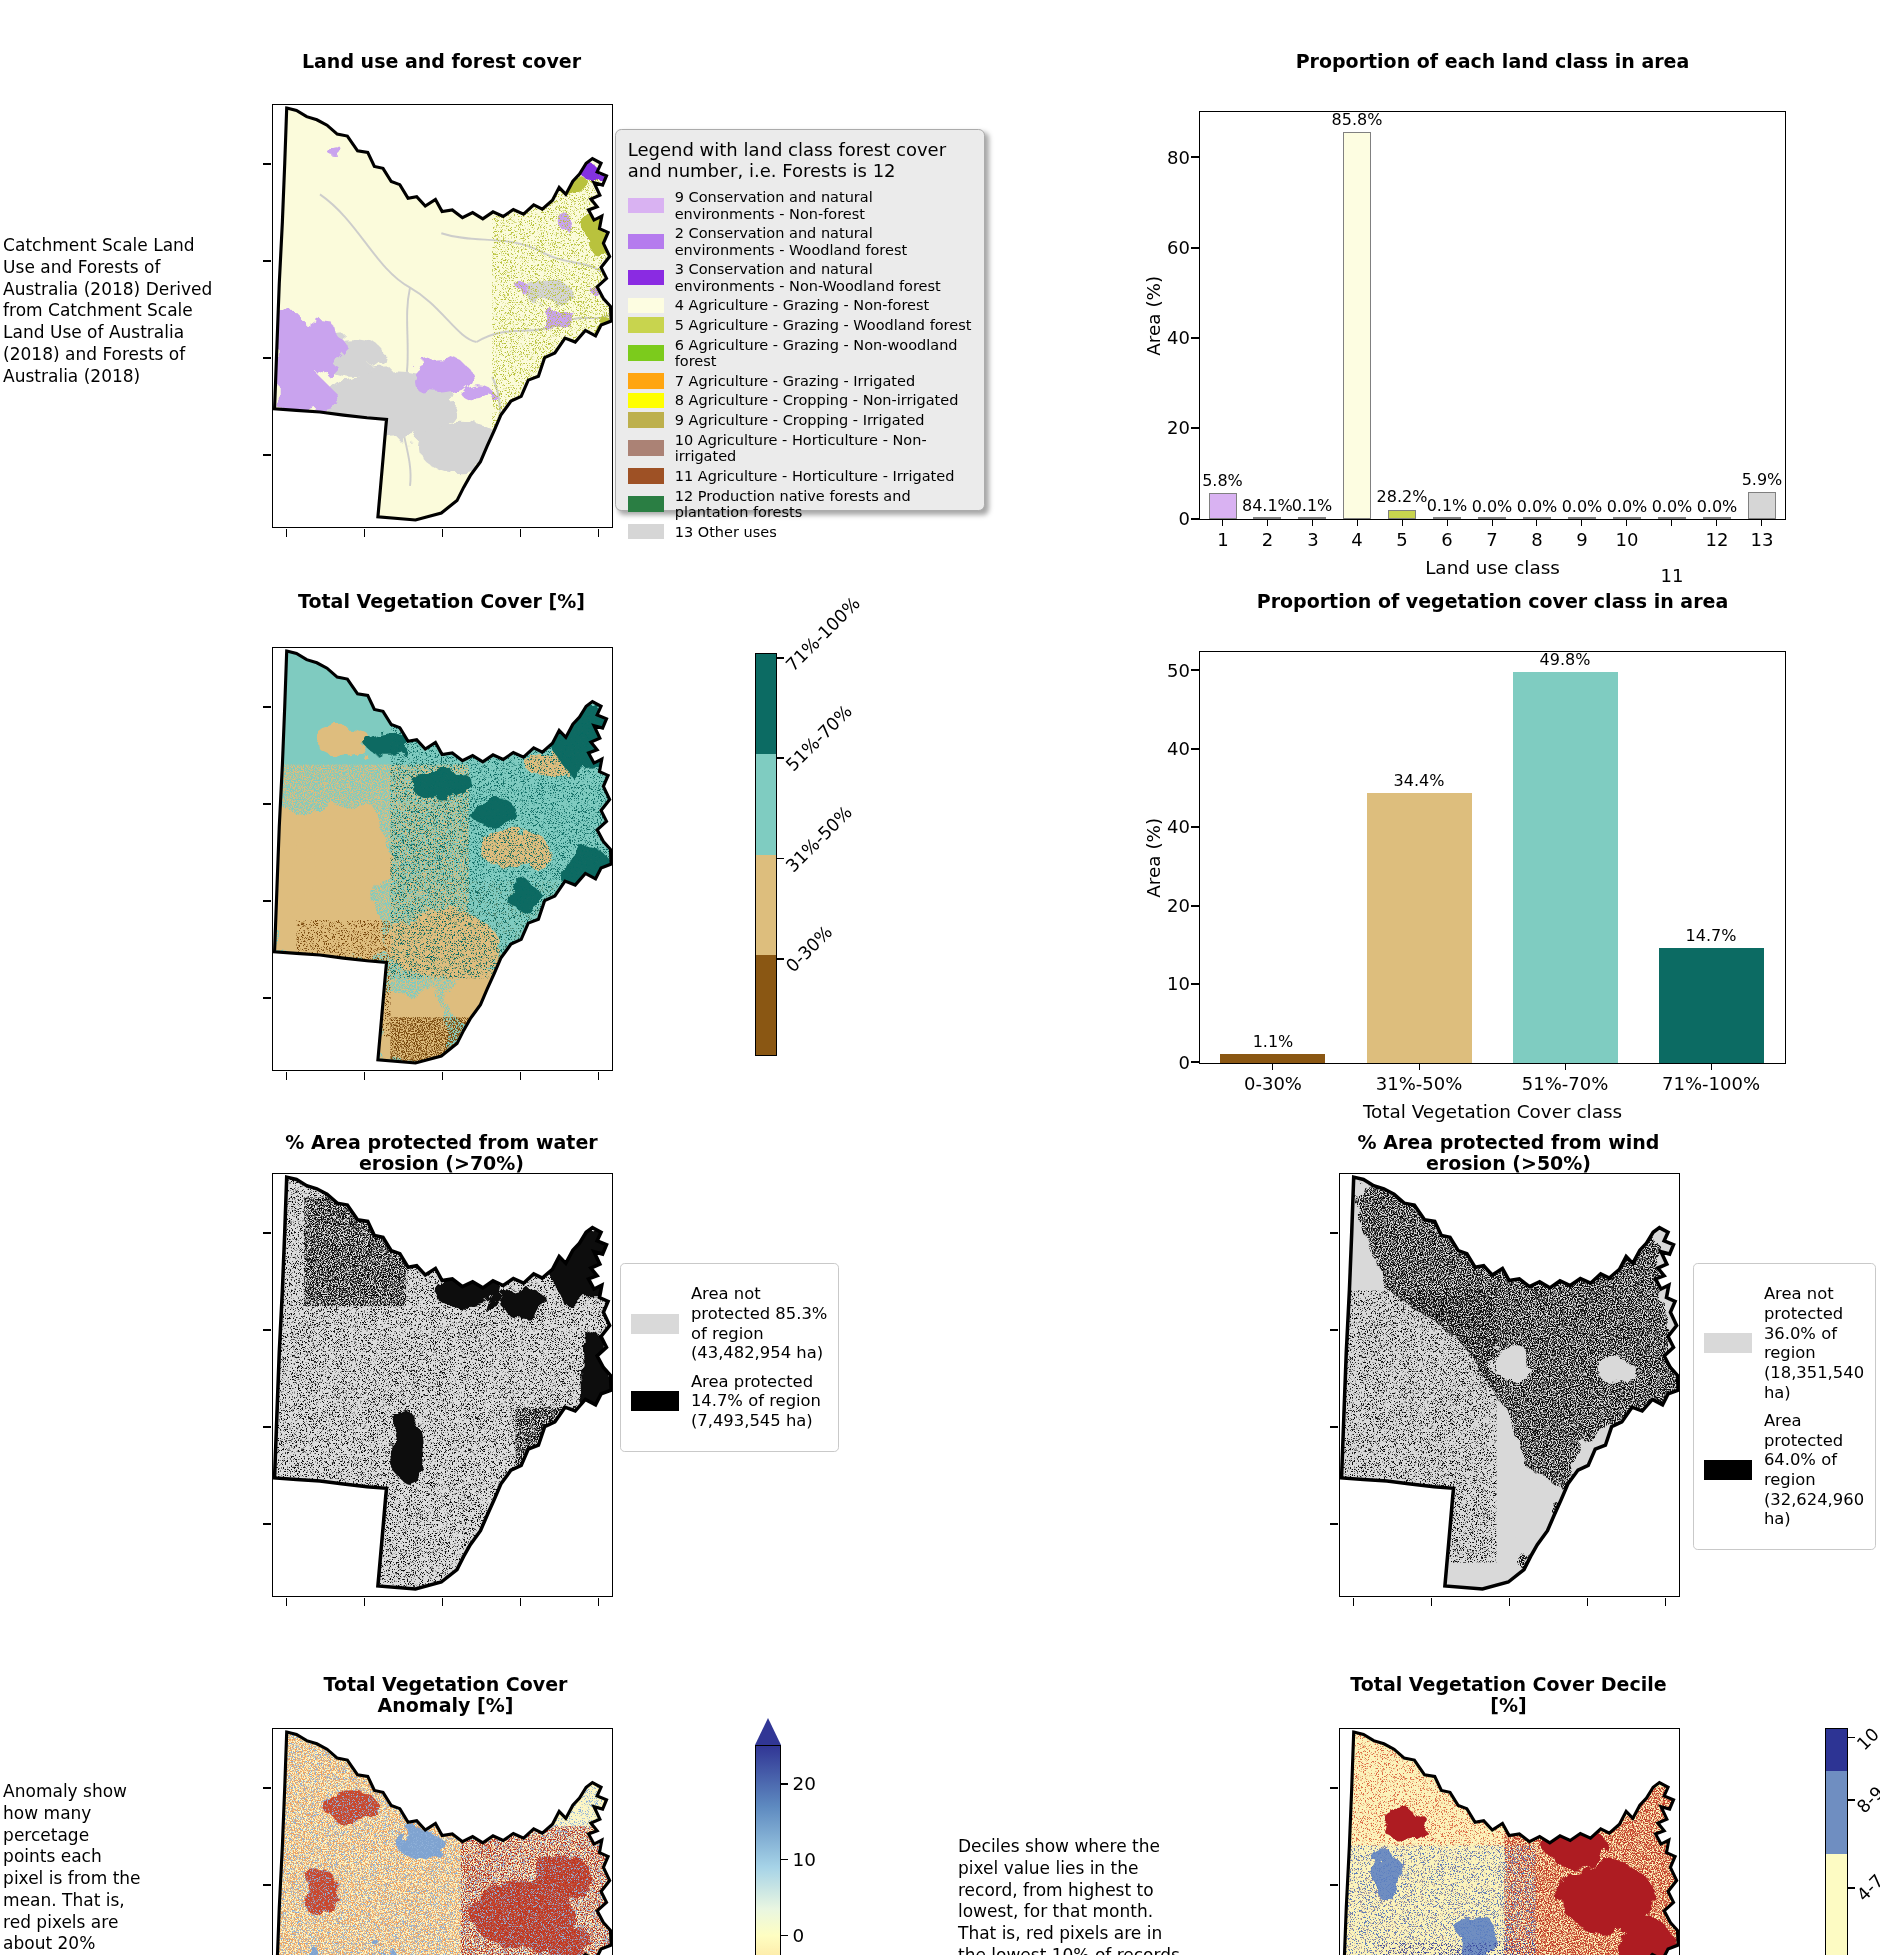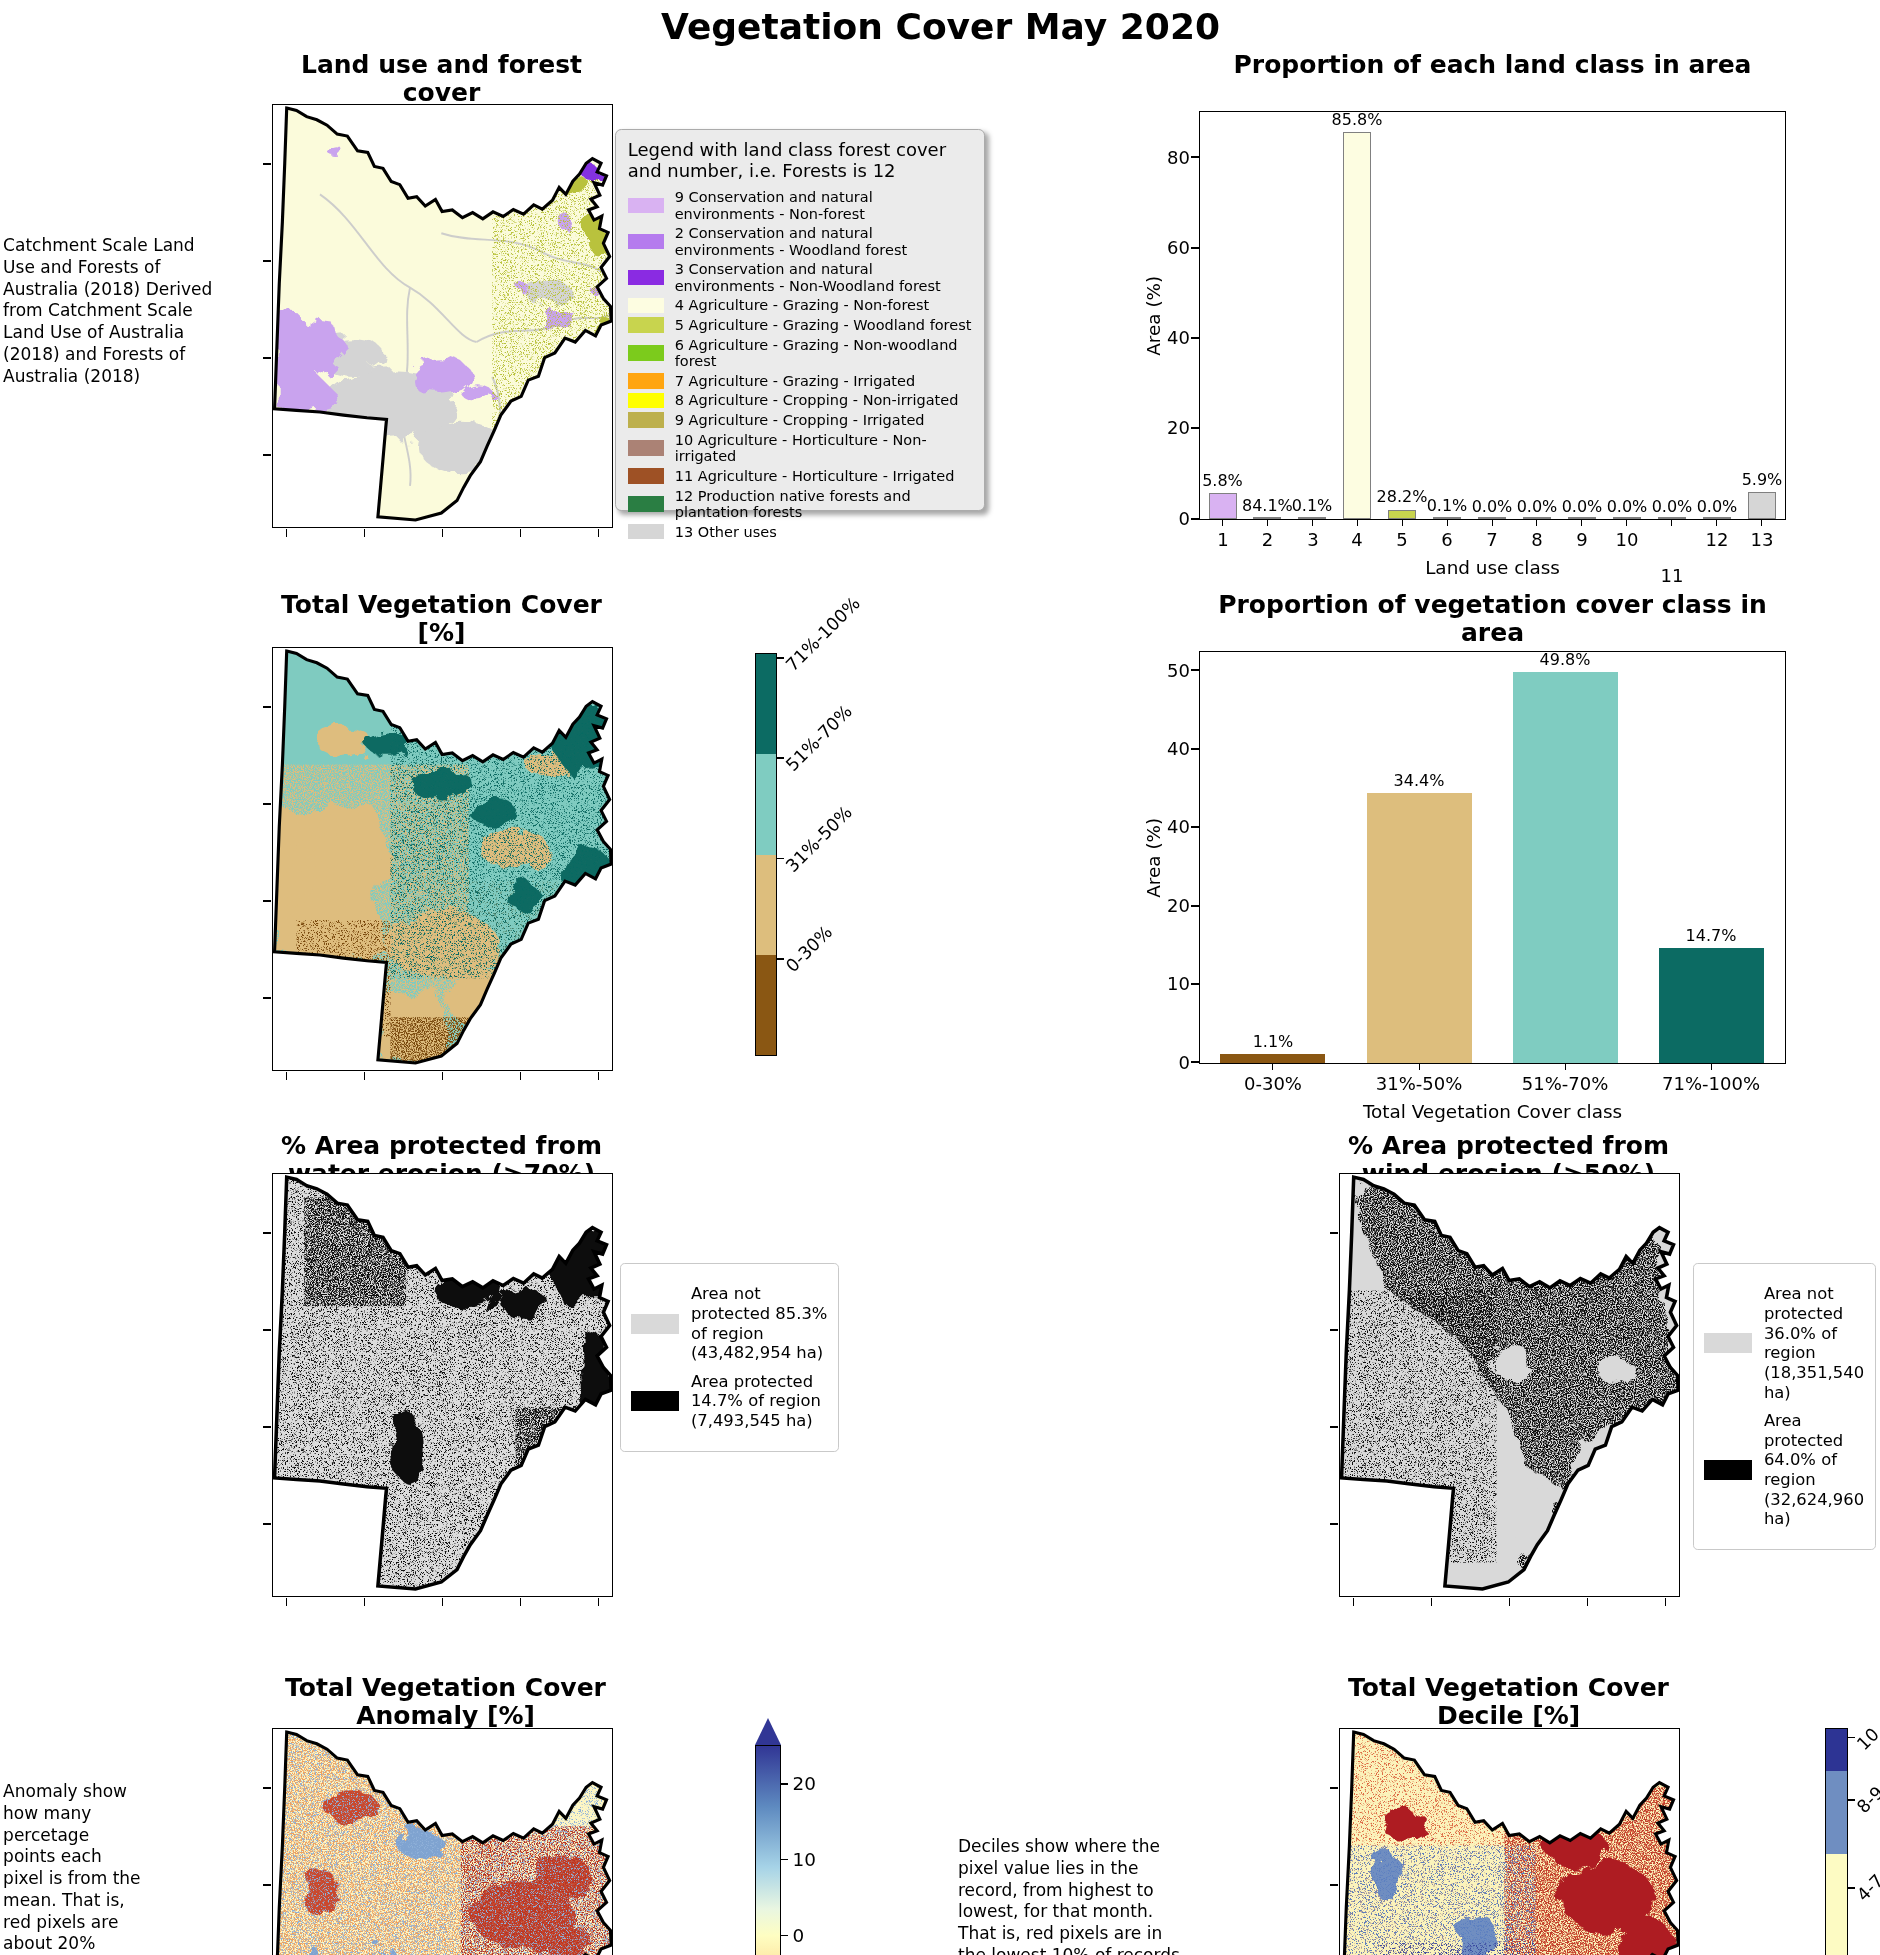--- a/index.html
+++ b/index.html
@@ -1,20 +1,20 @@
 <!DOCTYPE html>
 <html style="font-size:6.3px"><head>
 <meta charset="utf-8">
 <style>
   html,body{margin:0;padding:0;background:#fff}
   .page{position:relative;width:1881px;height:2389px;background:#fff;
         font-family:"DejaVu Sans","Liberation Sans",sans-serif;color:#000;overflow:hidden}
   .main-title{position:absolute;left:0;width:1881px;top:5.5px;text-align:center;
               font-size:36px;font-weight:bold}
-  .panel-title{position:absolute;font-size:25px;font-weight:bold;text-align:center;line-height:1.1}
+  .panel-title{position:absolute;font-size:19px;font-weight:bold;text-align:center;line-height:1.1}
   .side-note{position:absolute;font-size:17px;line-height:1.28}
   .map-frame{position:absolute;border:1.6px solid #000;background:#fff}
   .map-frame svg{position:absolute;left:0;top:0;width:100%;height:100%}
   .mtick-l{position:absolute;left:-10.2px;width:8.6px;height:1.6px;background:#000}
   .mtick-b{position:absolute;bottom:-10.2px;width:1.6px;height:8.6px;background:#000}
 
   
   .lu-legend{position:absolute;background:#ebebeb;border:1.2px solid #ababab;border-radius:6.3px;
              box-shadow:3.9px 3.9px 5.5px rgba(0,0,0,.35);padding:10.2px 11.7px;box-sizing:border-box}
   .lu-legend-title{font-size:18px;line-height:1.15;margin-bottom:7.8px}
@@ -76,21 +76,20 @@
         <feComposite in="SourceGraphic" in2="m" operator="in"></feComposite>
       </filter>
       <filter id="speck3" x="-5%" y="-5%" width="110%" height="110%">
         <feTurbulence type="fractalNoise" baseFrequency="0.06" numOctaves="3" seed="5" result="n"></feTurbulence>
         <feColorMatrix in="n" type="matrix" values="0 0 0 0 0  0 0 0 0 0  0 0 0 0 0  5 0 0 0 -2" result="m"></feColorMatrix>
         <feComposite in="SourceGraphic" in2="m" operator="in"></feComposite>
       </filter>
     </defs>
   </svg>
 
-  <div class="main-title">Vegetation Cover May 2020</div>
 
   <div class="panel-title" style="left:272px;top:51px;width:339px">Land use and forest cover</div>
   <div class="side-note" style="left:3.1px;top:235px;width:227px">Catchment Scale Land Use and Forests of Australia (2018) Derived from Catchment Scale Land Use of Australia (2018) and Forests of Australia (2018)</div>
 
   <div class="map-frame" style="left:272px;top:104px;width:339px;height:422px">
     <svg viewBox="0 0 866 1086" preserveAspectRatio="none">
       <g clip-path="url(#regclip)">
         <rect width="866" height="1086" fill="#fbfbdb"></rect>
         <g stroke="#cbcbcb" stroke-width="5" fill="none" opacity=".95">
           <path d="M120,230 C220,300 260,420 350,470 C430,515 470,600 520,610"></path>

